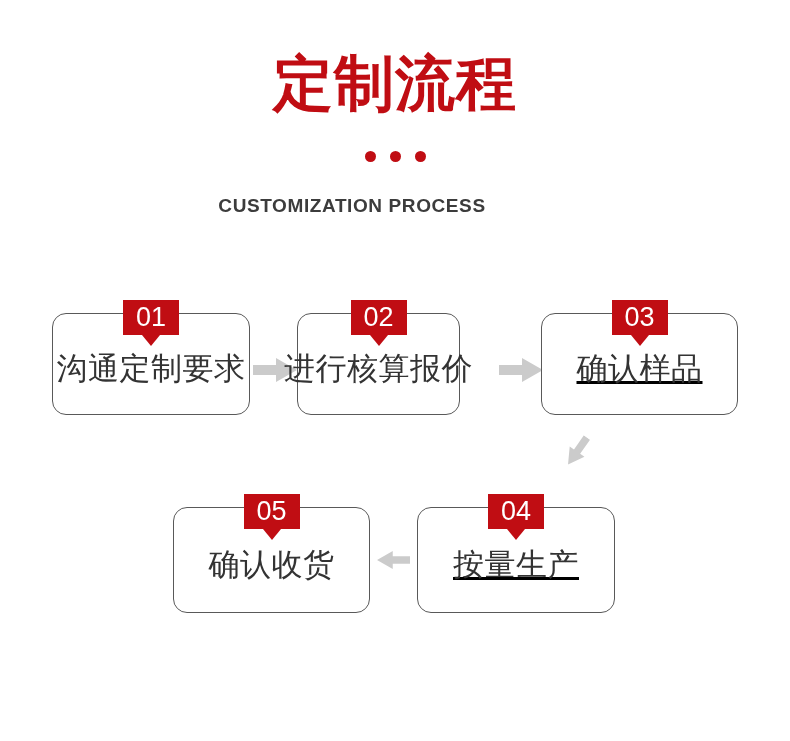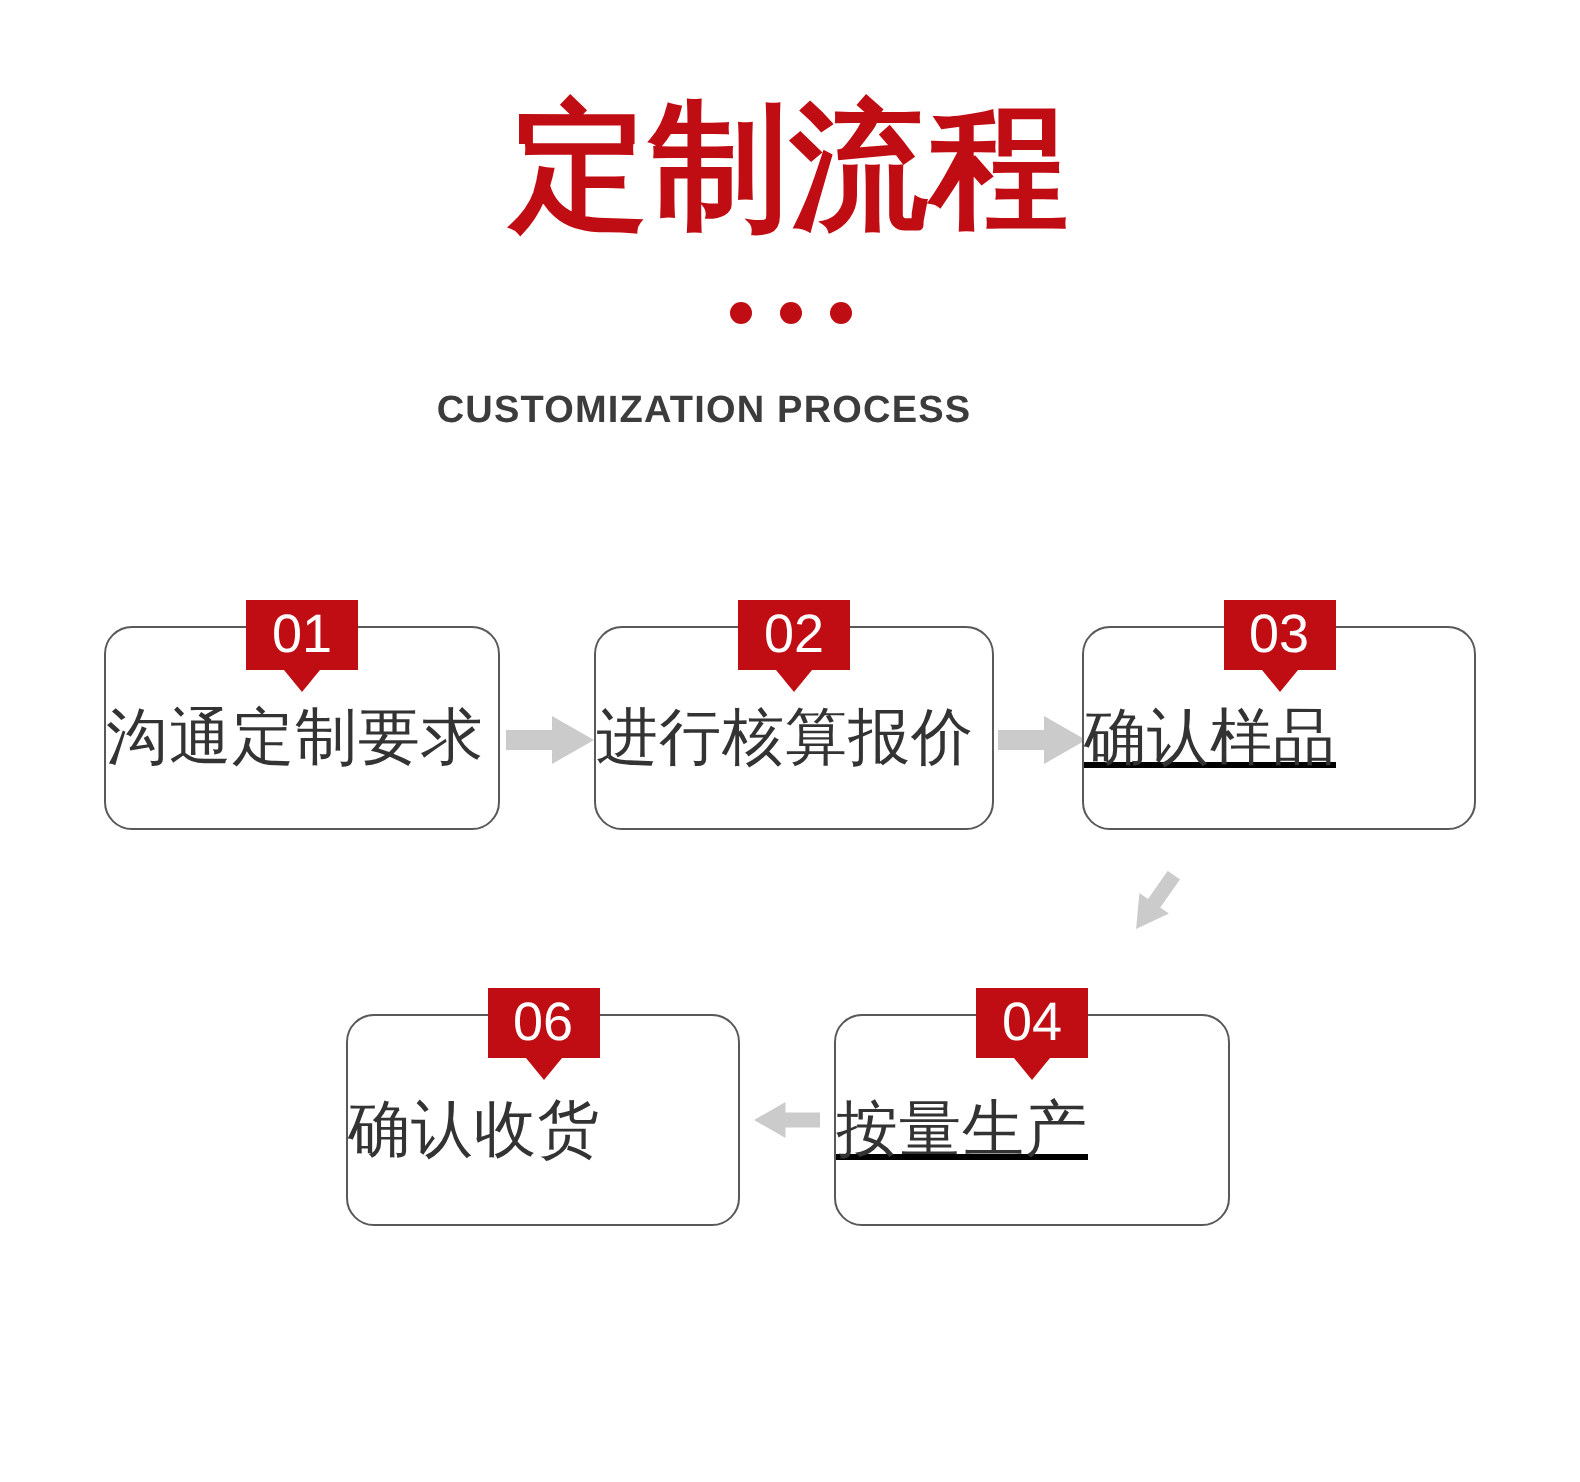--- a/index.html
+++ b/index.html
@@ -14,21 +14,21 @@
   body {
     width: 790px; height: 741px;
     font-family: "Liberation Sans", "DejaVu Sans", sans-serif;
     position: relative; overflow: hidden;
   }
   .page { position: relative; width: 790px; height: 741px; background: #fff; }
 
   .title {
     position: absolute; top: 50px; left: 0; width: 790px;
     text-align: center;
-    font-size: 69px; font-weight: 900; line-height: 68px;
+    font-size: 60px; font-weight: 900; line-height: 68px;
     color: var(--accent-red);
     letter-spacing: 1px;
   }
   .dots {
     position: absolute; top: 151px; left: 0; width: 790px;
     display: flex; justify-content: center; gap: 14px;
   }
   .dot {
     width: 11px; height: 11px; border-radius: 50%;
     background: var(--accent-red);
@@ -38,24 +38,24 @@
     text-align: center;
     font-size: 19px; font-weight: 600; letter-spacing: 0.6px;
     color: var(--subtitle-text);
   }
 
   .step {
     position: absolute;
     background: #fff;
     border: 1.5px solid var(--box-border);
     border-radius: 14px;
-    display: flex; align-items: center; justify-content: flex-start;
+    display: flex; align-items: center; justify-content: center;
   }
   .step-1 { left: 52px;  top: 313px; width: 198px; height: 102px; }
-  .step-2 { left: 297px; top: 313px; width: 200px; height: 102px; }
+  .step-2 { left: 297px; top: 313px; width: 163px; height: 102px; }
   .step-3 { left: 541px; top: 313px; width: 197px; height: 102px; text-decoration: underline; }
   .step-4 { left: 417px; top: 507px; width: 198px; height: 106px; text-decoration: underline; }
   .step-5 { left: 173px; top: 507px; width: 197px; height: 106px; }
 
   .step-label {
     font-size: 31px; color: var(--box-text);
     white-space: nowrap;
     padding-top: 10px;
     letter-spacing: 0.5px;
   }
@@ -148,18 +148,18 @@
   </div>
 
   <div class="arrow arrow-4">
     <svg viewBox="0 0 44 26" aria-hidden="true">
         <path d="M0 8 H23 V1 L44 13 L23 25 V18 H0 Z"></path>
       </svg>
   </div>
 
   <div class="step step-5">
     <div class="tag">
-      <span>06</span>
+      <span>05</span>
     </div>
     <div class="step-label">确认收货</div>
   </div>
 
 </div>
 
 </body></html>

